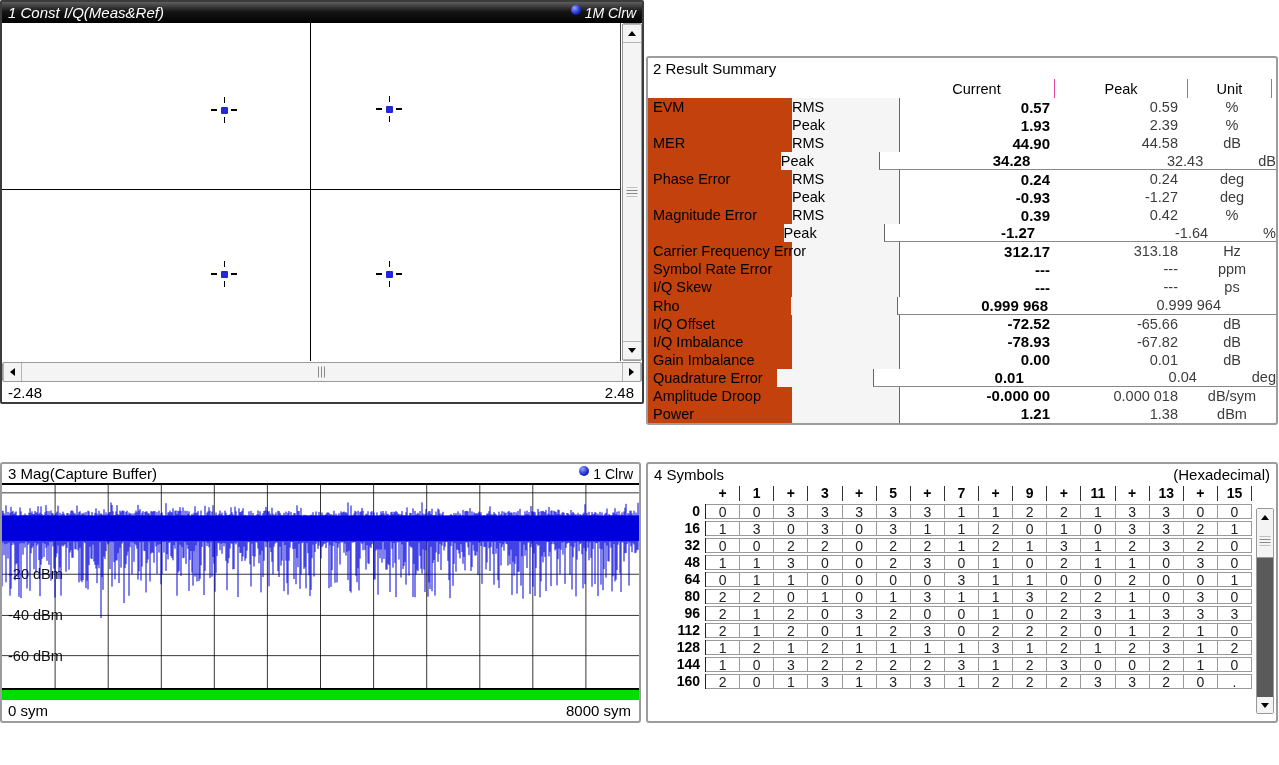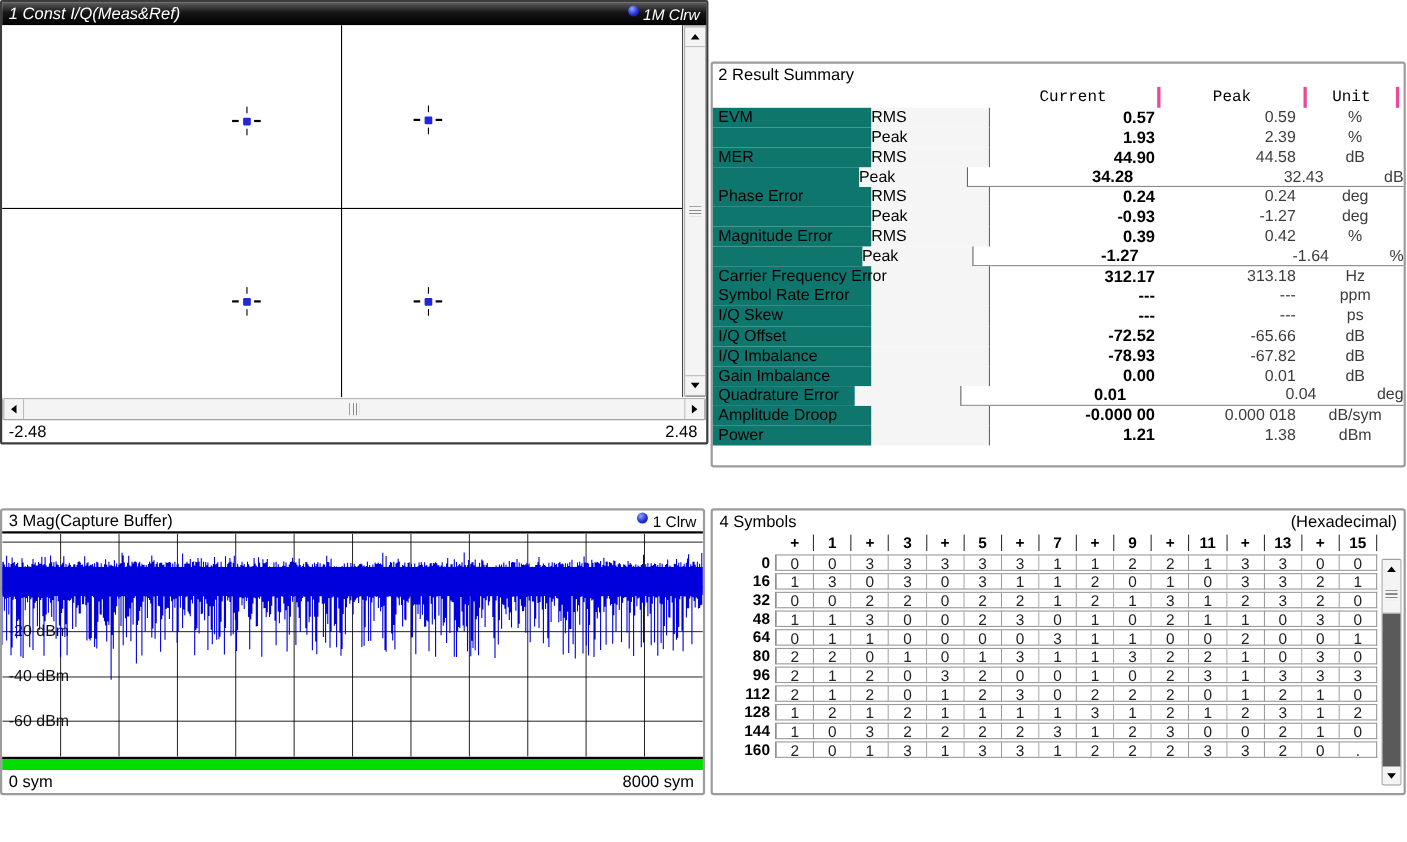--- a/index.html
+++ b/index.html
@@ -47,25 +47,25 @@
   .grip-h{position:absolute;left:50%;top:50%;width:11px;height:9px;transform:translate(-50%,-50%);
           background:repeating-linear-gradient(#8a8a8a 0 1px,transparent 1px 3px);}
   .grip-v{position:absolute;left:50%;top:50%;width:9px;height:11px;transform:translate(-50%,-50%);
           background:repeating-linear-gradient(90deg,#8a8a8a 0 1px,transparent 1px 3px);}
   .c-axisrow{position:absolute;left:0;top:360px;width:100%;height:19px;font-size:15px;}
   
   #panel-result{left:646px;top:56px;width:632px;height:369px;}
   .r-title{height:21px;display:flex;align-items:center;padding-left:5px;font-size:15px;}
   .r-header{height:19px;display:flex;font-size:14.5px;align-items:center;}
   .r-header .sp{width:251px;}
-  .r-hcell{text-align:right;border-right:3px solid #ec4899;box-sizing:border-box;height:100%;
-           display:flex;align-items:center;justify-content:center;font-family:Liberation Mono, monospace;}
+  .r-hcell{text-align:right;border-right:1px solid #ec4899;box-sizing:border-box;height:100%;
+           display:flex;align-items:center;justify-content:center;}
   .r-hcur{width:156px;} .r-hpeak{width:133px;} .r-hunit{width:84px;}
   .r-row{display:flex;height:18.05px;align-items:center;font-size:14.5px;}
-  .r-label{width:139px;padding-left:5px;background:#0f766e;height:100%;display:flex;align-items:center;white-space:nowrap;overflow:visible;z-index:1;}
+  .r-label{width:139px;padding-left:5px;background:#c2410c;height:100%;display:flex;align-items:center;white-space:nowrap;overflow:visible;z-index:1;}
   .r-sub{width:107px;background:#f5f5f5;height:100%;display:flex;align-items:center;}
   .r-vals{flex:1;display:flex;height:100%;align-items:center;border-left:1px solid #666;box-sizing:border-box;}
   .r-row.sep .r-vals{border-bottom:1px solid #888;gap:45px;}
   .r-cur{width:155px;text-align:right;font-weight:bold;font-size:15px;padding-right:5px;box-sizing:border-box;}
   .r-peak{width:133px;text-align:right;color:#3c3c3c;padding-right:10px;box-sizing:border-box;}
   .r-unit{flex:1;text-align:center;color:#3c3c3c;}
   
   #panel-mag{left:0;top:462px;width:641px;height:261px;}
   .m-title{height:19px;display:flex;align-items:center;padding:0 6px;font-size:15px;}
   .m-plot{position:relative;height:207px;border-top:2px solid #000;border-bottom:2px solid #000;
@@ -290,20 +290,29 @@
         </div>
         <div class="r-row">
           <div class="r-label">I/Q Skew</div>
           <div class="r-sub"></div>
           <div class="r-vals">
             <div class="r-cur">---</div>
             <div class="r-peak">---</div>
             <div class="r-unit">ps</div>
           </div>
         </div>
+        <div class="r-row sep">
+          <div class="r-label">Rho</div>
+          <div class="r-sub"></div>
+          <div class="r-vals">
+            <div class="r-cur">0.999 968</div>
+            <div class="r-peak">0.999 964</div>
+            <div class="r-unit"></div>
+          </div>
+        </div>
         <div class="r-row">
           <div class="r-label">I/Q Offset</div>
           <div class="r-sub"></div>
           <div class="r-vals">
             <div class="r-cur">-72.52</div>
             <div class="r-peak">-65.66</div>
             <div class="r-unit">dB</div>
           </div>
         </div>
         <div class="r-row">

